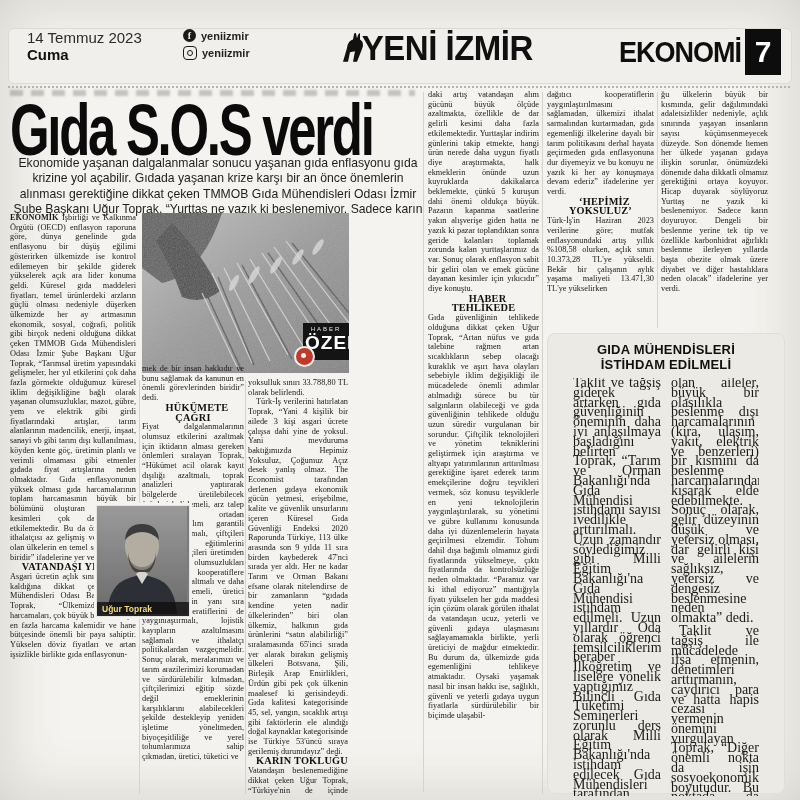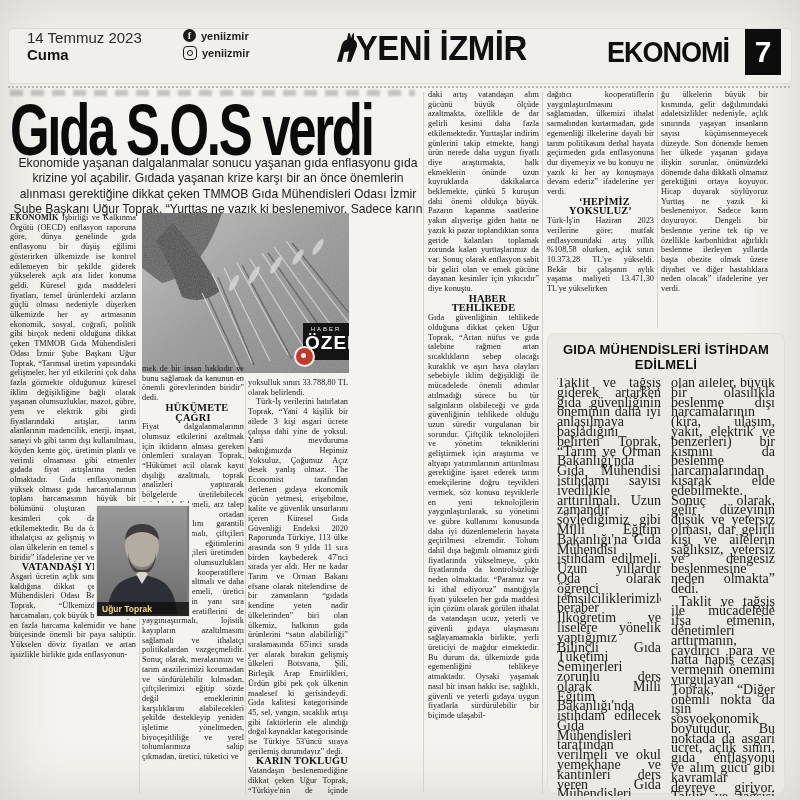--- a/index.html
+++ b/index.html
@@ -19,21 +19,21 @@
   .fb-icon{width:13px;height:13px;border-radius:50%;background:#1b1b1b;color:#f0efeb;
            font-size:10px;font-weight:bold;display:flex;align-items:center;justify-content:center;
            font-family:"Liberation Serif",serif;}
   .ig-icon{width:12px;height:12px;border:1.6px solid #1b1b1b;border-radius:4px;position:relative;}
   .ig-icon::after{content:"";position:absolute;left:3px;top:3px;width:4px;height:4px;
            border:1.4px solid #1b1b1b;border-radius:50%;}
   .logo{flex:1;display:flex;align-items:center;justify-content:center;gap:2px;
         font-family:"Liberation Sans",sans-serif;font-weight:bold;font-size:33px;
         letter-spacing:-0.5px;color:#101010;transform:scaleY(1.05);}
   .logo svg{margin-right:-6px;margin-bottom:2px;}
-  .section-block{display:flex;align-items:center;gap:16px;padding-right:10px;}
+  .section-block{display:flex;align-items:center;gap:4px;padding-right:10px;}
   .section{font-family:"Liberation Sans",sans-serif;font-weight:bold;font-size:27px;
            letter-spacing:-1px;color:#0e0e0e;transform:scaleY(1.1);}
   .pagenum{width:36px;height:46px;background:#0d0d0d;color:#fff;display:flex;align-items:center;
            justify-content:center;font-family:"Liberation Sans",sans-serif;font-weight:bold;font-size:30px;}
   
   .ghost{position:absolute;height:6px;filter:blur(1px);opacity:.55;
          background:repeating-linear-gradient(90deg,rgba(70,70,70,.5) 0 13px,rgba(0,0,0,0) 13px 21px);}
   
   .headline{position:absolute;left:10px;top:88px;width:416px;height:64px;overflow:visible;
             font-family:"Liberation Sans",sans-serif;font-weight:bold;font-size:67px;
@@ -60,21 +60,21 @@
          background:#c0392b;border:2px solid #efefec;}
   .badge .reddot::after{content:"";position:absolute;left:5px;top:5px;width:5px;height:5px;
          border-radius:50%;background:#f2f2f0;}
   .portrait{position:absolute;left:96px;top:505px;width:92px;height:110px;background:#7c7c7c;
             border:1px solid #e7e5df;box-shadow:0 0 0 2px #f4f3ef;}
   .portrait .cap{position:absolute;left:0;bottom:0;width:100%;background:rgba(15,15,15,.8);
             color:#f3dc72;font-family:"Liberation Sans",sans-serif;font-size:8.5px;font-weight:bold;
             padding:2px 0 2px 5px;box-sizing:border-box;}
   
   .graybox{position:absolute;left:547px;top:333px;width:238px;height:461px;background:#eceae4;
-           border:1px solid #e0ded6;border-radius:8px;box-sizing:border-box;padding:7px 9px;}
+           border:1px solid #e0ded6;border-radius:8px;box-sizing:border-box;padding:7px 25px;}
   .graybox .btitle{font-family:"Liberation Sans",sans-serif;font-weight:bold;font-size:13px;
            text-align:center;letter-spacing:.2px;color:#101010;margin:1px 0 6px;}
   .graybox .bcols{display:flex;gap:10px;height:418px;overflow:hidden;}
   .graybox .bcol{flex:1;font-size:14px;line-height:9.8px;text-align:justify;overflow:hidden;}
   .graybox .bcol p{margin:0 0 3px;text-indent:8px;}
   .graybox .bcol p.noindent{text-indent:0;}
 </style>
 </head>
 <body>
 

